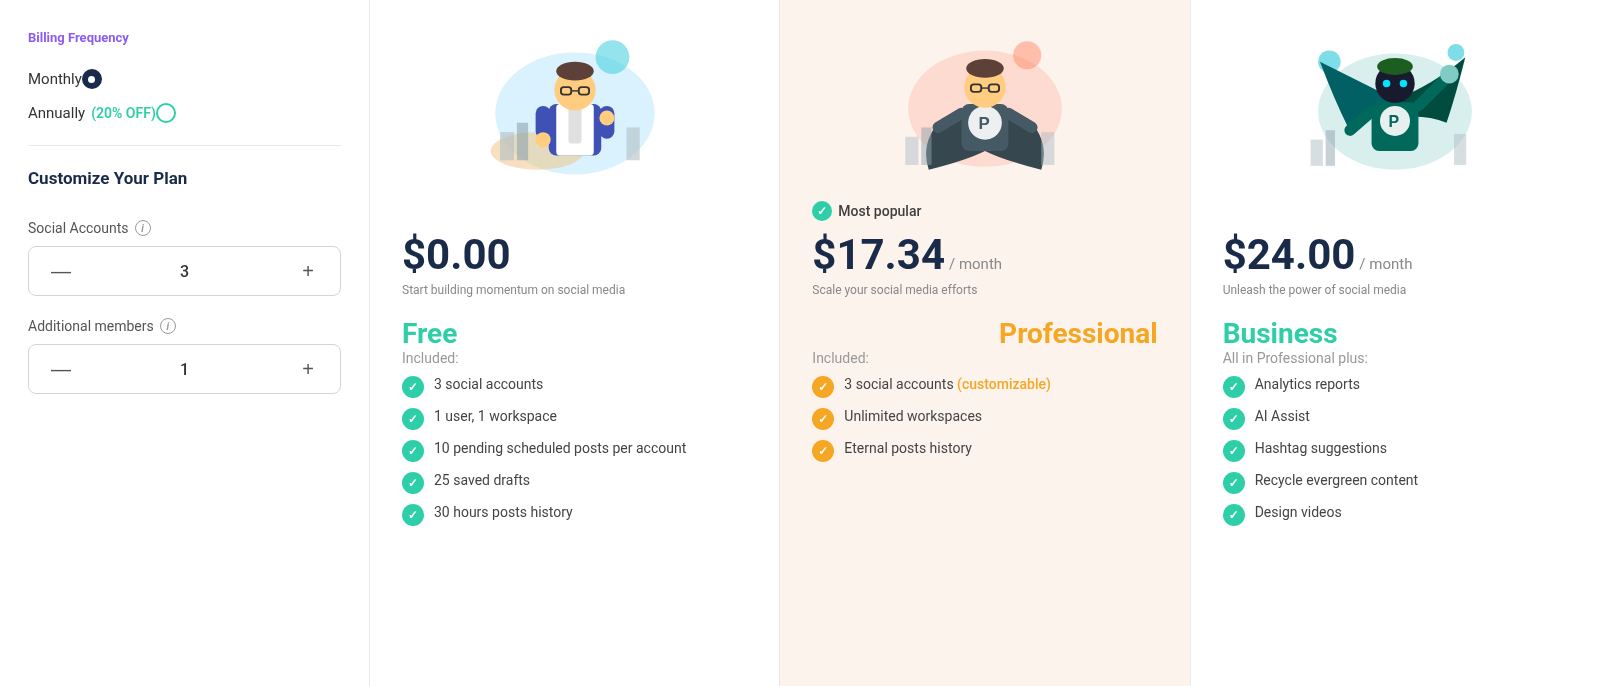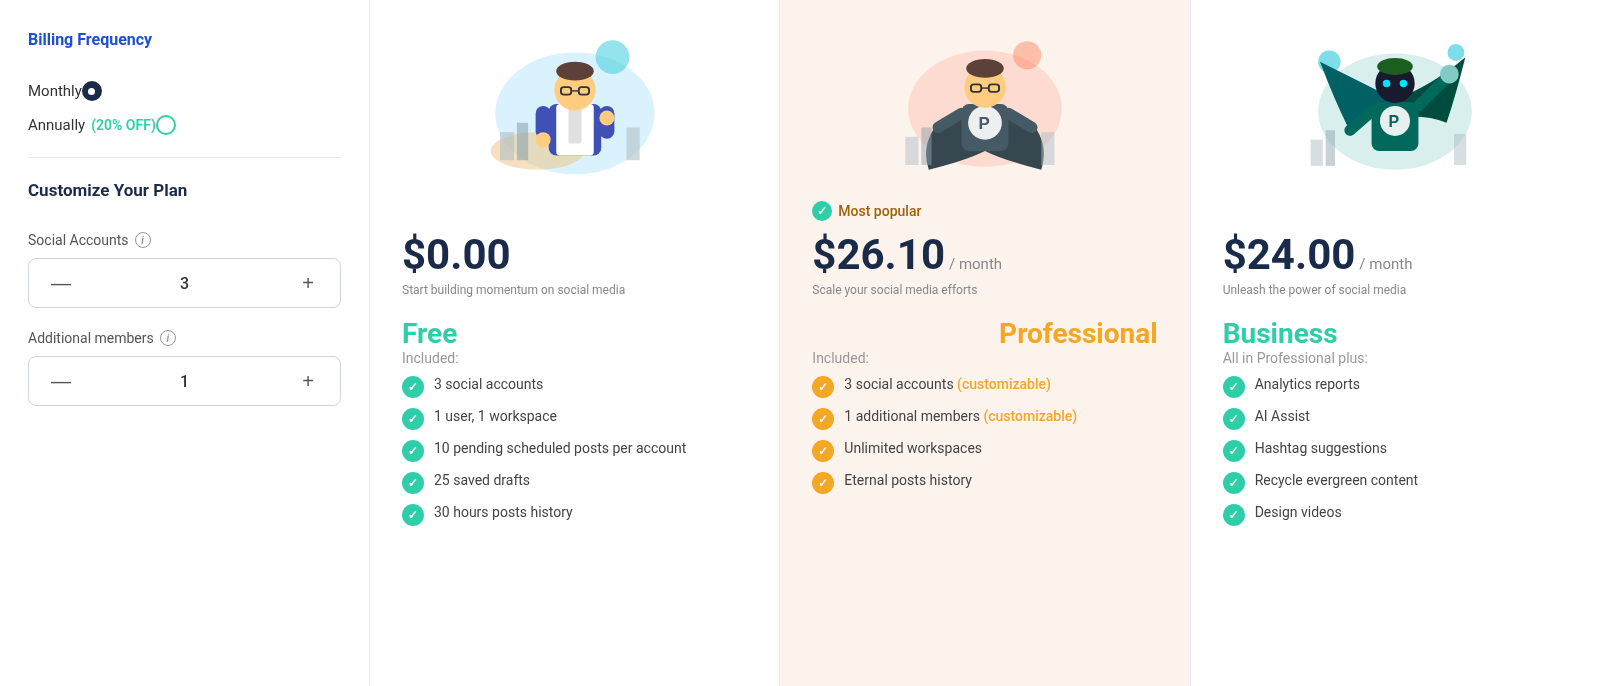--- a/index.html
+++ b/index.html
@@ -18,24 +18,24 @@
 
     
     .sidebar {
       width: 370px;
       min-width: 370px;
       background: #fff;
       padding: 30px 28px;
       border-right: 1px solid #e8eaed;
     }
     .sidebar-section-title {
-      font-size: 16px;
-      font-weight: 700;
-      color: #1d4ed8;
-      margin-bottom: 32px;
+      font-size: 13px;
+      font-weight: 700;
+      color: #8b5cf6;
+      margin-bottom: 24px;
     }
     .billing-option {
       display: flex;
       align-items: center;
       justify-content: flex-start;
       margin-bottom: 14px;
       font-size: 15px;
       color: #333;
     }
     .billing-label {
@@ -173,21 +173,21 @@
     .illustration-svg {
       width: 200px;
       height: 150px;
     }
 
     .most-popular-badge {
       display: flex;
       align-items: center;
       gap: 6px;
       font-size: 14px;
-      color: #a16207;
+      color: #404040;
       font-weight: 500;
       margin-bottom: 8px;
       min-height: 22px;
     }
     .badge-check {
       width: 20px;
       height: 20px;
       border-radius: 50%;
       background: #2ecfa8;
       display: flex;
@@ -428,45 +428,38 @@
           <rect x="160" y="110" width="14" height="35" fill="#b0bec5" opacity="0.5"></rect>
         </svg>
       </div>
 
       <div class="most-popular-badge">
         <div class="badge-check"></div>
         <span>Most popular</span>
       </div>
 
       <div class="plan-price-row">
-        <span class="plan-price">$26.10</span>
+        <span class="plan-price">$17.34</span>
         <span class="plan-price-period">/ month</span>
       </div>
       <div class="plan-subtitle">Scale your social media efforts</div>
 
       <div class="plan-name professional">Professional</div>
 
       <div class="features-label">Included:</div>
       <ul class="feature-list">
         <li class="feature-item">
           <div class="feature-check orange"></div>
           <span>
             <span>3 social accounts</span>
             <span class="customizable">(customizable)</span>
           </span>
         </li>
         <li class="feature-item">
           <div class="feature-check orange"></div>
-          <span>
-            <span>1 additional members</span>
-            <span class="customizable">(customizable)</span>
-          </span>
-        </li>
-        <li class="feature-item">
-          <div class="feature-check orange"></div>
           <span>Unlimited workspaces</span>
         </li>
         <li class="feature-item">
           <div class="feature-check orange"></div>
           <span>Eternal posts history</span>
         </li>
       </ul>
     </div>
 
     <div class="plan-card">

